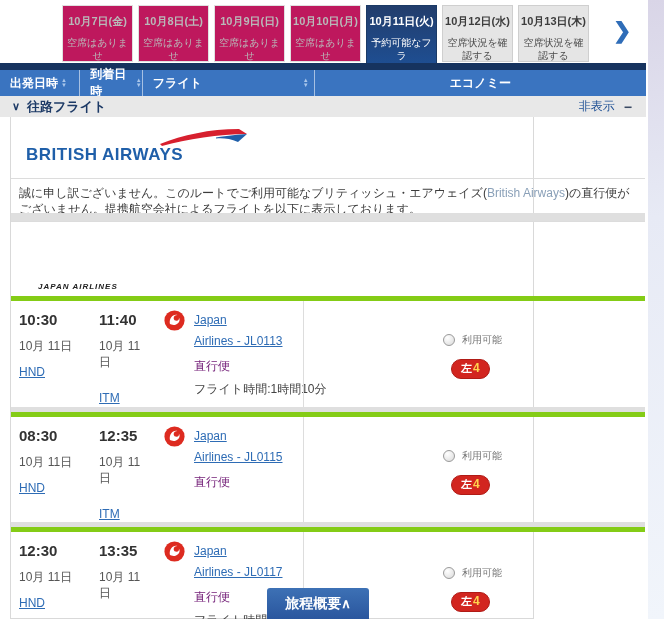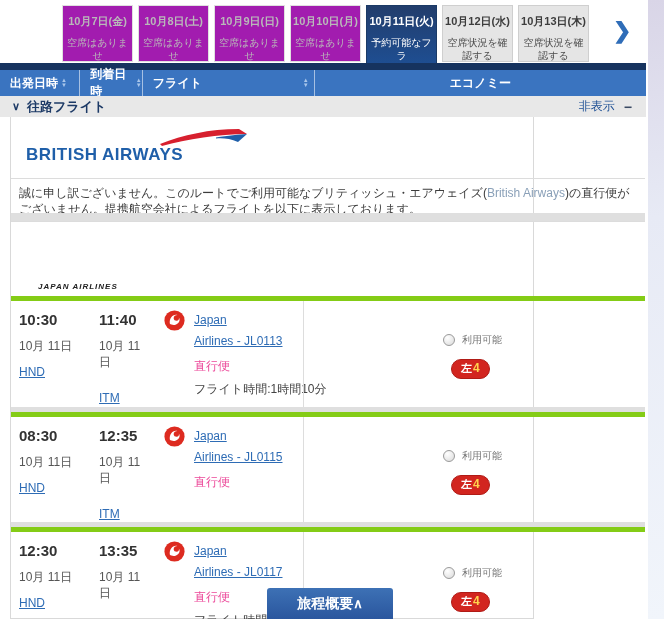--- a/index.html
+++ b/index.html
@@ -6,21 +6,21 @@
   html,body { width:664px; height:619px; overflow:hidden; background:#ffffff;
               font-family:"Liberation Sans", sans-serif; }
   .abs { position:absolute; }
 
   
   .side-strip { left:648px; top:0; width:16px; height:619px;
     background:linear-gradient(175deg,#d9d5e7 0%,#e7eaf5 35%,#f1f5fb 100%); }
 
   
   .tabs { left:62px; top:5px; display:flex; gap:5px; }
-  .tab { width:71px; height:57px; background:#a21caf; border:1px solid #e0e0e0;
+  .tab { width:71px; height:57px; background:#be185d; border:1px solid #e0e0e0;
          text-align:center; cursor:pointer; }
   .tab-date { font-size:11px; font-weight:bold; margin-top:8px; white-space:nowrap; }
   .tab-status { font-size:10px; margin-top:7px; line-height:13px; }
   .preline { white-space:pre-line; }
   .tab.disabled { color:#b9b9b9; }
   .tab.available { background:#e5e5e5; border-color:#cfcfcf; color:#3d3d3d; }
   .tab.available .tab-status { color:#4d4d4d; }
   .tab.selected { background:linear-gradient(180deg,#223d6c 0%,#1e4f94 100%);
                   border-color:#1b3a66; color:#ffffff; height:63px; }
   .next-arrow { left:613px; top:18px; font-size:22px; font-weight:bold; color:#2f6db8;
@@ -71,37 +71,37 @@
   .band1 { top:290px; } .band2 { top:405px; }
   .rtime { font-size:15px; font-weight:bold; color:#333; top:10px; }
   .rdate { font-size:12px; color:#555; top:37px; line-height:16px; }
   .rlink { font-size:12px; color:#2e6cb5; text-decoration:underline; cursor:pointer; }
   .dep-t { left:8px; } .arr-t { left:88px; }
   .dep-d { left:8px; } .arr-d { left:88px; width:58px; }
   .dep-a { left:8px; top:64px; } .arr-a { left:88px; top:90px; }
   .row3 .arr-a { top:88px; }
   .f-icon { left:153px; top:9px; }
   .f-link { left:183px; top:9px; width:122px; line-height:21px; }
-  .f-type { left:183px; top:57px; font-size:12px; color:#ec4899; }
+  .f-type { left:183px; top:57px; font-size:12px; color:#701a75; }
   .f-dur  { left:183px; top:80px; font-size:12px; color:#444; white-space:nowrap; }
   .vdiv { left:292px; top:0; bottom:0; border-left:1px solid #ddd; }
   .avail { left:432px; top:32px; display:flex; align-items:center; cursor:pointer; }
   .row3 .avail { top:34px; }
   .radio { width:12px; height:12px; border-radius:50%; border:1px solid #9a9a9a;
            background:radial-gradient(circle at 35% 30%,#ffffff 0%,#e3e3e3 75%); }
   .avail-label { font-size:10px; color:#757575; margin-left:7px; }
   .badge { left:440px; top:58px; background:#d2251f; border:1px solid #b01b16;
            border-radius:10px; padding:1px 9px 2px 9px; display:inline-flex;
            align-items:baseline; }
   .row3 .badge { top:60px; }
   .badge .zan { color:#ffffff; font-size:11px; font-weight:bold; }
   .badge .num { color:#ffd34d; font-size:12px; font-weight:bold; margin-left:1px; }
 
   
-  .itin-btn { left:267px; top:588px; width:126px; height:31px; z-index:10;
+  .itin-btn { left:267px; top:588px; width:102px; height:31px; z-index:10;
               background:linear-gradient(180deg,#3d71b5 0%,#2a569e 100%);
               border-radius:3px 3px 0 0; color:#fff; font-size:14px; font-weight:bold;
               display:flex; align-items:center; justify-content:center; 
               cursor:pointer; }
   .itin-chev { font-size:13px; font-weight:bold; }
 </style>
 </head>
 <body>
 
 <div class="abs side-strip"></div>

